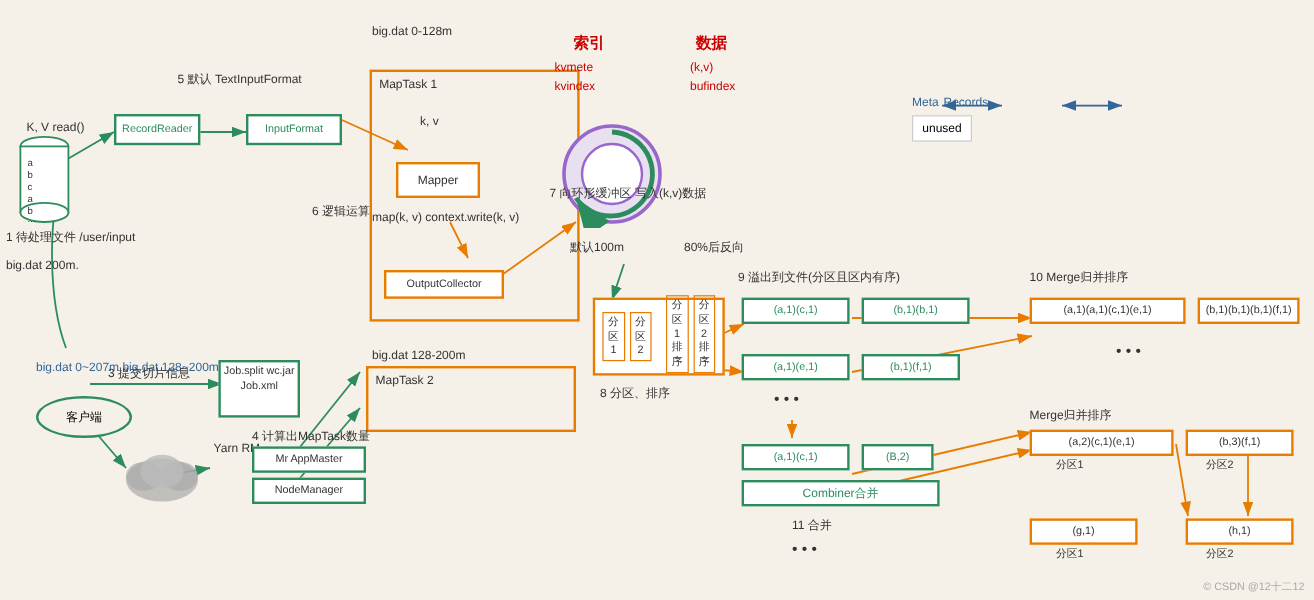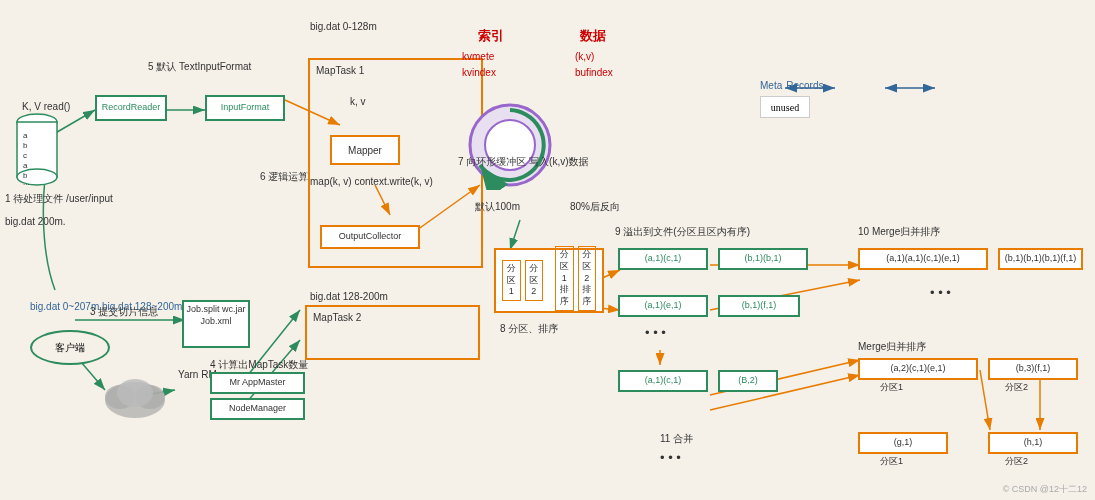--- a/index.html
+++ b/index.html
@@ -74,21 +74,20 @@
 
     
     .header-box {
       position: absolute;
       border: 1px solid #ccc;
       background: white;
       display: flex;
       align-items: center;
       justify-content: center;
       font-size: 10px;
-      font-family: Liberation Serif, serif;
     }
 
     
     .circular-buffer {
       position: absolute;
       width: 90px;
       height: 90px;
     }
 
     .watermark {
@@ -302,20 +301,23 @@
   <div class="label" style="left:930px; top:285px; font-size:13px;">• • •</div>
 
   <div class="box box-green" style="left:618px; top:370px; width:90px; height:22px; font-size:9px;">
     <span>(a,1)(c,1)</span>
   </div>
 
   <div class="box box-green" style="left:718px; top:370px; width:60px; height:22px; font-size:9px;">
     <span>(B,2)</span>
   </div>
 
+  <div class="box box-green" style="left:618px; top:400px; width:165px; height:22px; font-size:10px;">
+    <span>Combiner合并</span>
+  </div>
 
   <div class="label" style="left:660px; top:432px;">11 合并</div>
   <div class="label" style="left:660px; top:450px; font-size:13px;">• • •</div>
 
   <div class="label" style="left:858px; top:340px;">Merge归并排序</div>
 
   <div class="box box-orange" style="left:858px; top:358px; width:120px; height:22px; font-size:9px;">
     <span>(a,2)(c,1)(e,1)</span>
   </div>
   <div class="box box-orange" style="left:988px; top:358px; width:90px; height:22px; font-size:9px;">

